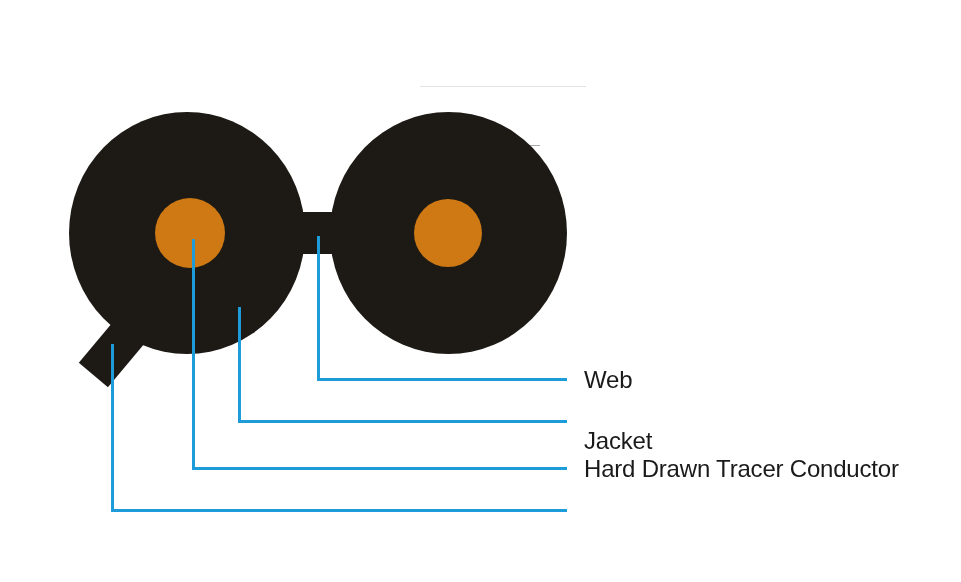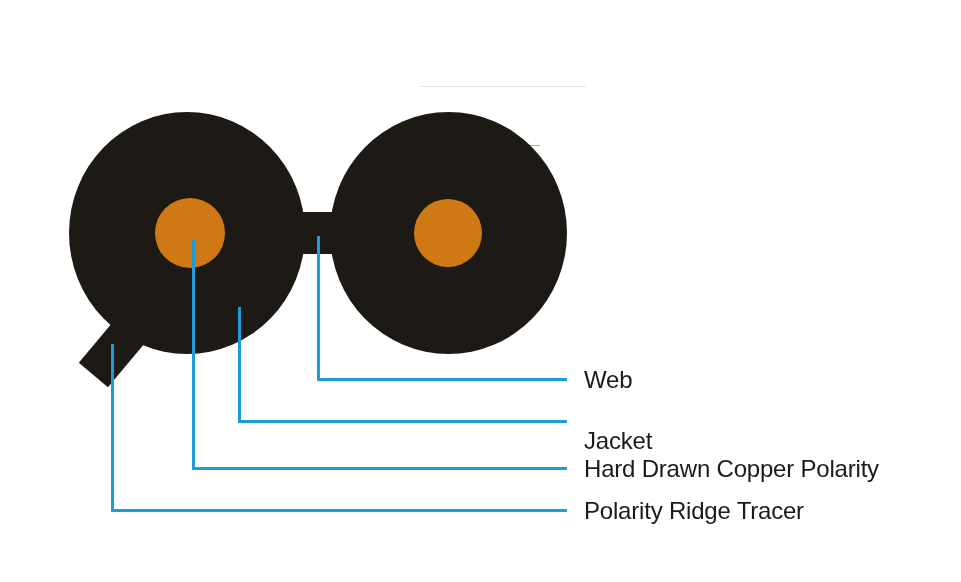--- a/index.html
+++ b/index.html
@@ -109,19 +109,18 @@
   <div class="leader-v" id="web-leader-v"></div>
   <div class="leader-h" id="web-leader-h"></div>
   <div class="callout-label" id="label-web">Web</div>
 
   <div class="leader-v" id="jacket-leader-v"></div>
   <div class="leader-h" id="jacket-leader-h"></div>
   <div class="callout-label" id="label-jacket">Jacket</div>
 
   <div class="leader-v" id="conductor-leader-v"></div>
   <div class="leader-h" id="conductor-leader-h"></div>
-  <div class="callout-label" id="label-conductor">Hard Drawn Copper Polarity</div>
+  <div class="callout-label" id="label-conductor">Hard Drawn Tracer Conductor</div>
 
   <div class="leader-v" id="polarity-leader-v"></div>
   <div class="leader-h" id="polarity-leader-h"></div>
-  <div class="callout-label" id="label-polarity">Polarity Ridge Tracer</div>
 
 </div>
 
 </body></html>

